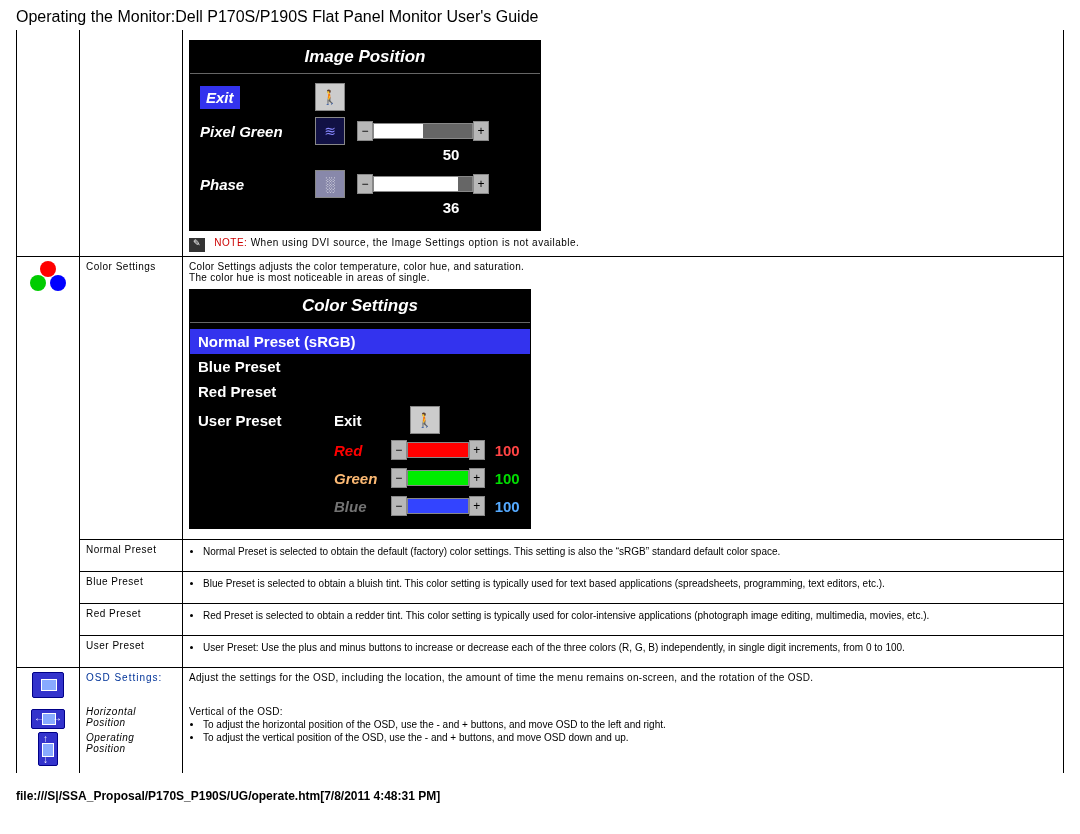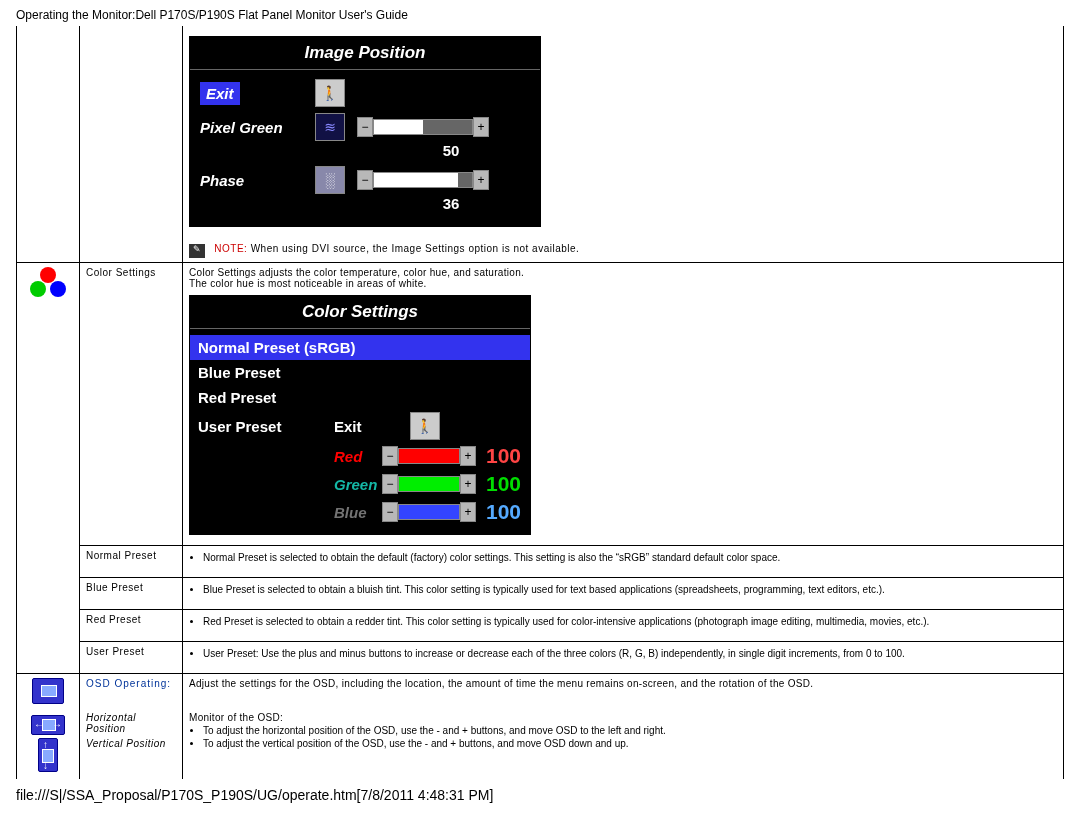--- a/index.html
+++ b/index.html
@@ -4,21 +4,21 @@
 <style>
   body {
     font-family: Arial, sans-serif;
     font-size: 10px;
     margin: 0;
     padding: 8px 16px;
     background: #fff;
     color: #000;
   }
   .header-text {
-    font-size: 12px;
+    font-size: 16px;
     margin-bottom: 4px;
   }
   table.main {
     border-collapse: collapse;
     width: 100%;
   }
   table.main > tbody > tr > td {
     border: 1px solid #000;
     vertical-align: top;
     padding: 4px 6px;
@@ -104,29 +104,29 @@
 
   
   .cs { width: 340px; }
   .cs .fullrow {
     padding: 4px 8px; font-size: 15px; font-weight: bold;
   }
   .cs .highlight-full { background:#3333ee; padding: 4px 8px; display:block; font-size:15px; font-weight:bold; }
   .cs .color-row { display:flex; align-items:center; padding:2px 10px 2px 144px; min-height:24px;}
   .cs .clabel { width: 76px; font-size:15px; font-weight:bold; font-style: italic;}
   .cred { color:#ff0000; }
-  .cgreen { color:#14b8a6; }
+  .cgreen { color:#fdba74; }
   .cblue { color:#737373; }
   .cslider {
     display:inline-flex; align-items:center;
   }
   .cfill-r { background:#ff0000 !important; }
   .cfill-g { background:#00ee00 !important; }
   .cfill-b { background:#3344ff !important; }
-  .cval { font-size:21px; font-weight:bold; margin-left:10px; width:34px; }
+  .cval { font-size:15px; font-weight:bold; margin-left:10px; width:34px; }
   .cval-r { color:#ff4444; }
   .cval-g { color:#00dd00; }
   .cval-b { color:#55aaff; }
 
   
   .rgb-ic { position: relative; width: 36px; height: 34px; margin: auto;}
   .rgb-ic span { position:absolute; width:16px; height:16px; border-radius:50%; }
   .rgb-ic .r { background:#f00; top:0; left:10px;}
   .rgb-ic .g { background:#0c0; top:14px; left:0;}
   .rgb-ic .b { background:#00f; top:14px; left:20px;}
@@ -136,21 +136,21 @@
   .osd-ic-box::after { content:""; position:absolute; top:6px; left:8px; width:14px; height:10px; background:#88aaff; border:1px solid #fff;}
   .h-ic, .v-ic { background:#3333cc; border:1px solid #000088; margin:3px auto; border-radius:2px; position:relative;}
   .h-ic { width:32px; height:18px;}
   .v-ic { width:18px; height:32px;}
   .h-ic::before,.h-ic::after,.v-ic::before,.v-ic::after{ content:""; position:absolute; color:#fff;}
   .h-ic .inner, .v-ic .inner { position:absolute; background:#88aaff; border:1px solid #fff;}
   .h-ic .inner { top:3px; left:10px; width:12px; height:10px;}
   .v-ic .inner { top:10px; left:3px; width:10px; height:12px;}
   .arrow { color:#fff; position:absolute; font-size:10px;}
 
-  .footer-text { font-size: 14px; margin-top: 8px; }
+  .footer-text { font-size: 12px; margin-top: 16px; font-weight: bold; }
 </style>
 </head>
 <body>
 
 <div class="header-text">Operating the Monitor:Dell P170S/P190S Flat Panel Monitor User's Guide</div>
 
 <table class="main">
 <tbody>
 
 <tr>
@@ -183,40 +183,40 @@
             <span class="sbtn">−</span>
             <span class="strack">
                     <span class="sfill" style="width:86%;"></span>
                   </span>
             <span class="sbtn">+</span>
           </span>
         </div>
         <div class="under-val">36</div>
       </div>
     </div>
-    <div style="margin-top:10px; letter-spacing:0.5px;">
+    <div style="margin-top:0; letter-spacing:0.5px;">
       <span style="display:inline-block;width:16px;height:14px;background:#333;color:#fff;font-size:9px;text-align:center;margin-right:6px;">✎</span>
       <span class="note-red">NOTE:</span>
       <span>When using DVI source, the Image Settings option is not available.</span>
     </div>
   </td>
 </tr>
 
 <tr>
   <td class="icon-col" rowspan="5">
     <div class="rgb-ic">
       <span class="r"></span>
             <span class="g"></span>
             <span class="b"></span>
     </div>
   </td>
   <td class="label-col letterspace">Color Settings</td>
   <td class="desc-col">
     <div style="letter-spacing:0.3px;">Color Settings adjusts the color temperature, color hue, and saturation.</div>
-    <div style="letter-spacing:0.3px;">The color hue is most noticeable in areas of white.</div>
+    <div style="letter-spacing:0.3px;">The color hue is most noticeable in areas of single.</div>
 
     <div class="osd-panel cs">
       <div class="osd-titlebar">Color Settings</div>
       <div style="padding:6px 0 8px 0;">
         <div class="highlight-full">Normal Preset (sRGB)</div>
         <div class="fullrow">Blue Preset</div>
         <div class="fullrow">Red Preset</div>
         <div style="display:flex; align-items:center; padding:2px 8px;">
           <span style="width:136px; font-size:15px; font-weight:bold;">User Preset</span>
           <span style="width:76px; font-size:15px; font-weight:bold;">Exit</span>
@@ -291,21 +291,21 @@
             <li>User Preset: Use the plus and minus buttons to increase or decrease each of the three colors (R, G, B) independently, in single digit increments, from 0 to 100.</li>
           </ul>
         </td>
 </tr>
 
 <tr>
   <td class="icon-col" style="border-bottom:none;">
     <div class="osd-ic-box"></div>
   </td>
   <td class="label-col" style="border-bottom:none;">
-    <span class="osd-link">OSD Operating:</span>
+    <span class="osd-link">OSD Settings:</span>
   </td>
   <td class="desc-col" style="border-bottom:none;">
     <span style="letter-spacing:0.3px;text-align:right;">Adjust the settings for the OSD, including the location, the amount of time the menu remains on-screen, and the rotation of the OSD.</span>
   </td>
 </tr>
 
 <tr>
   <td class="icon-col" style="border-top:none; border-bottom:none;">
     <div class="h-ic">
       <span class="arrow" style="left:2px; top:2px;">←</span>
@@ -313,24 +313,24 @@
       <span class="arrow" style="right:2px; top:2px;">→</span>
     </div>
     <div class="v-ic">
       <span class="arrow" style="top:0px; left:4px;">↑</span>
       <span class="inner"></span>
       <span class="arrow" style="bottom:0px; left:4px;">↓</span>
     </div>
   </td>
   <td class="label-col letterspace" style="border-top:none; border-bottom:none;font-style:italic;">
     <div>Horizontal Position</div>
-    <div style="margin-top:4px;">Vertical Position</div>
+    <div style="margin-top:4px;">Operating Position</div>
   </td>
   <td class="desc-col" style="border-top:none; border-bottom:none;">
-    <div style="letter-spacing:0.3px;">Monitor of the OSD:</div>
+    <div style="letter-spacing:0.3px;">Vertical of the OSD:</div>
     <ul>
       <li>To adjust the horizontal position of the OSD, use the - and + buttons, and move OSD to the left and right.</li>
       <li>To adjust the vertical position of the OSD, use the - and + buttons, and move OSD down and up.</li>
     </ul>
   </td>
 </tr>
 
 </tbody>
 </table>
 

